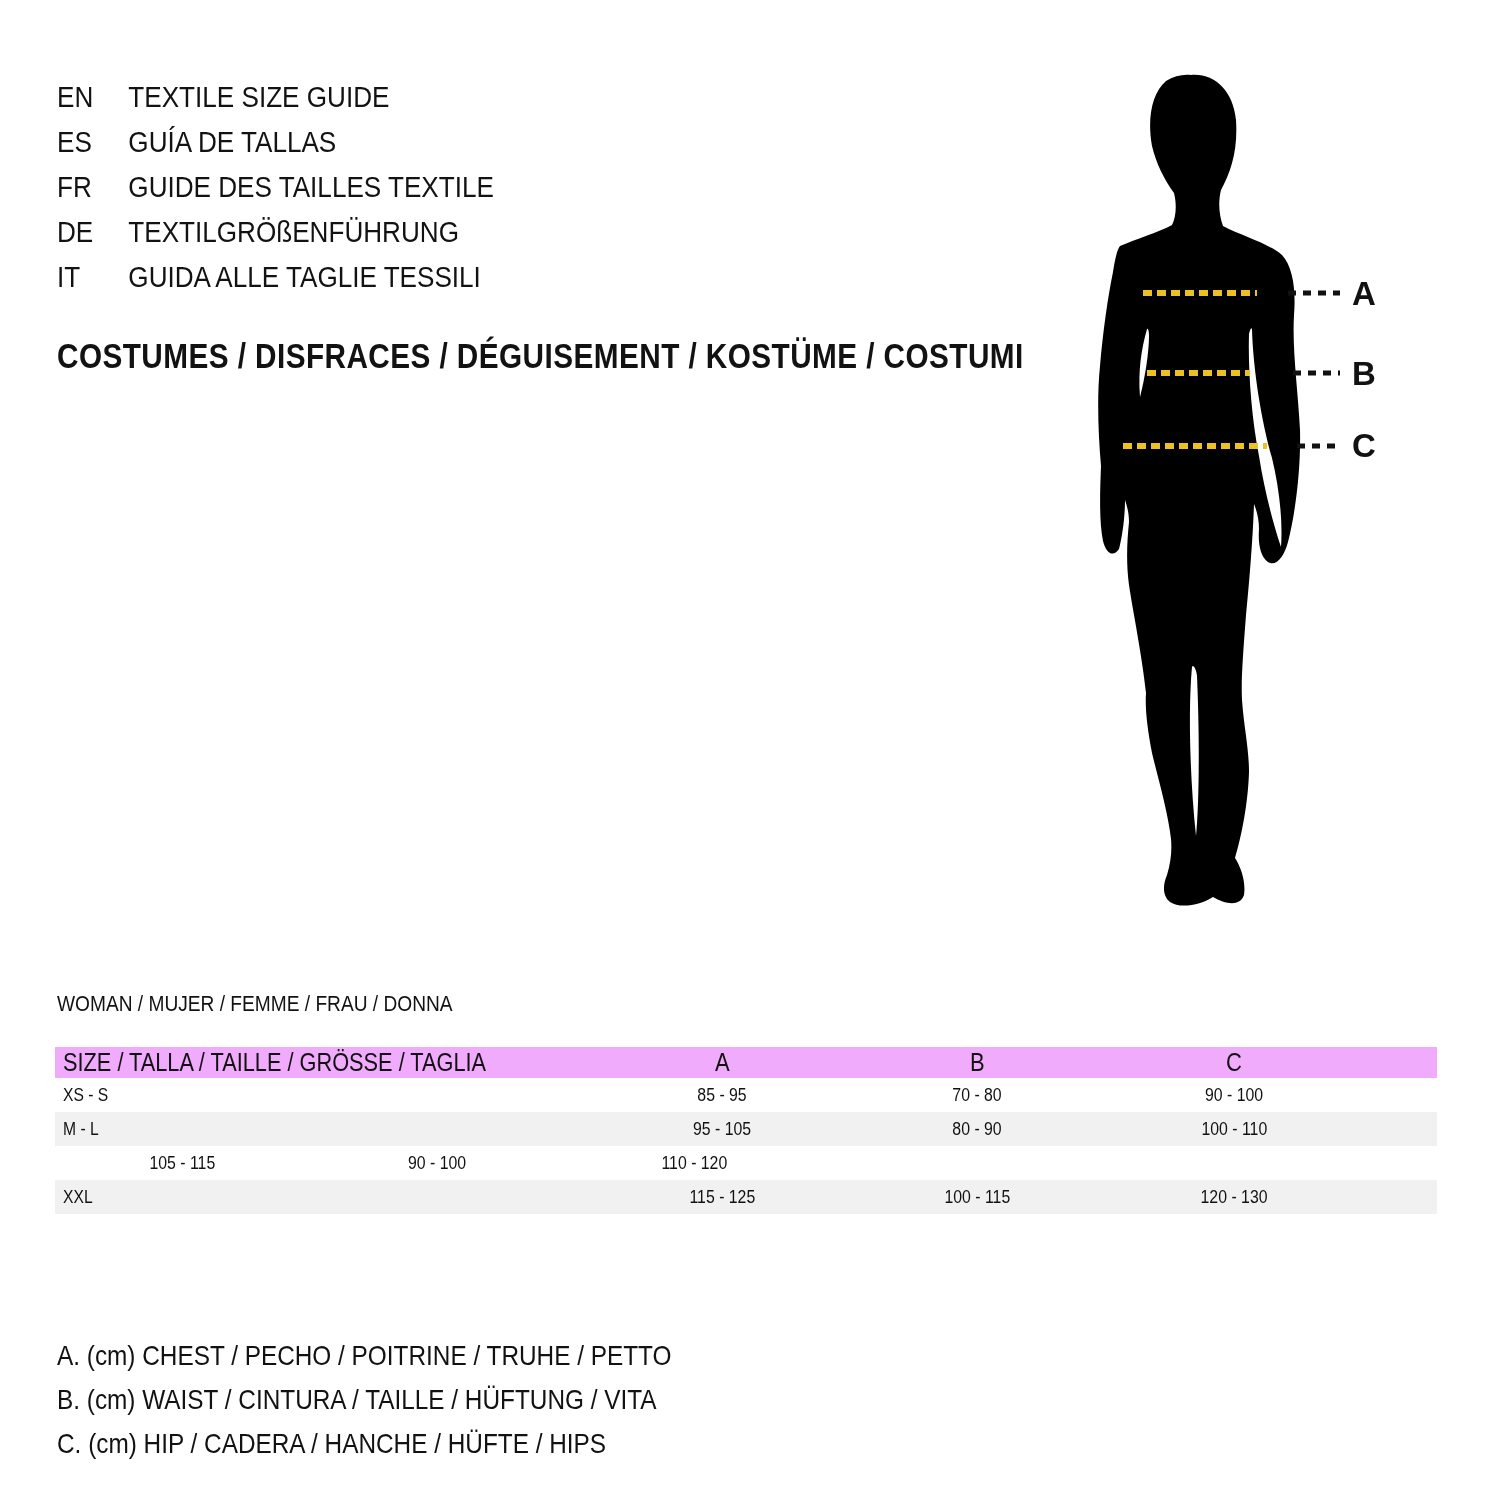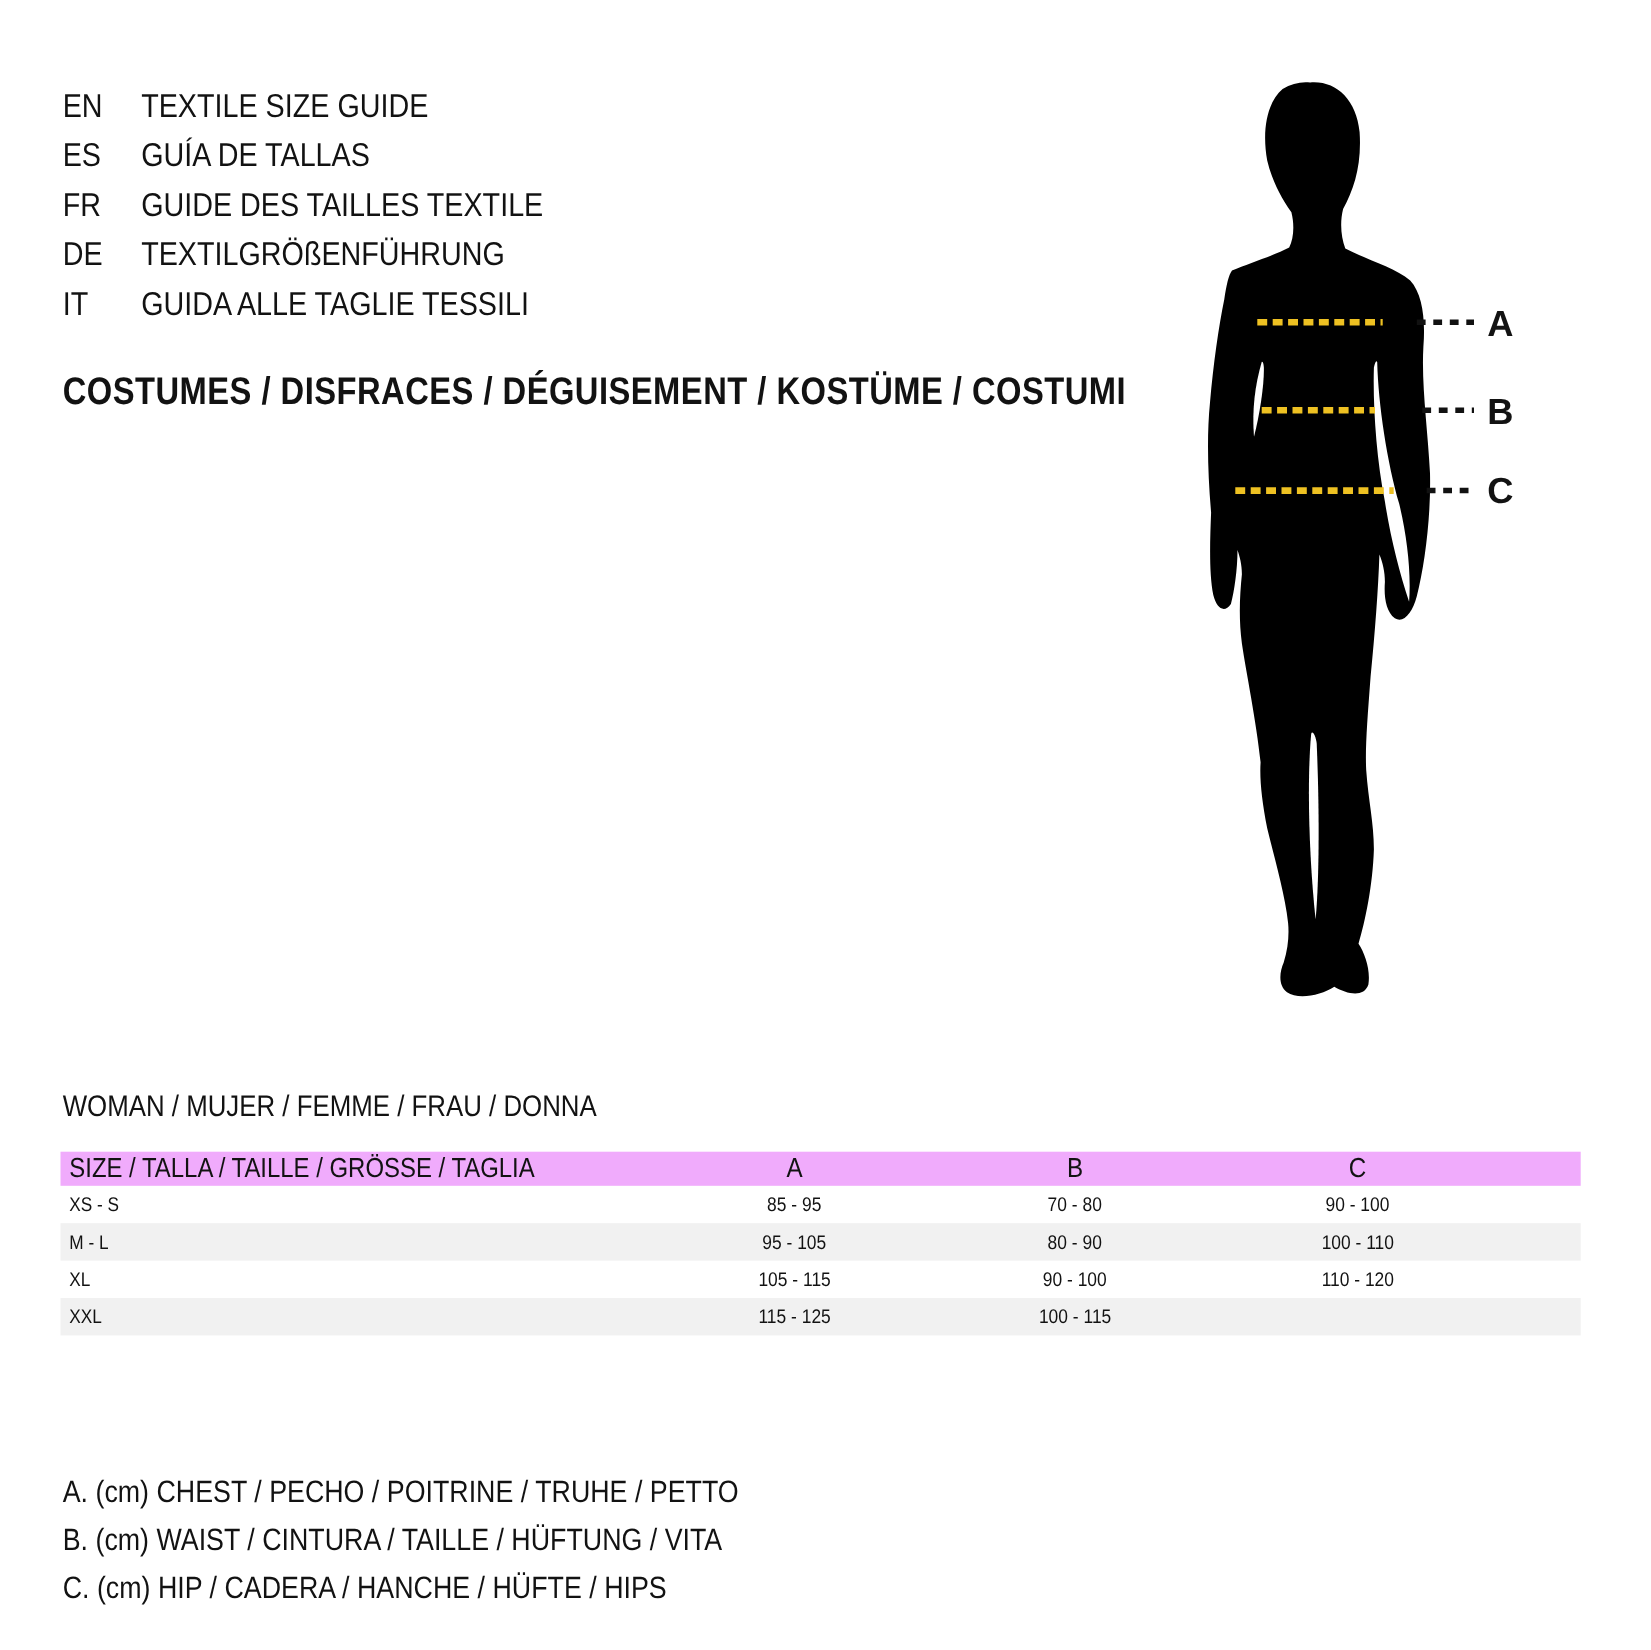--- a/index.html
+++ b/index.html
@@ -27,21 +27,21 @@
 
   
   .figure { position:absolute; left:1040px; top:60px; width:380px; height:870px; }
   .body-fill { fill:#000000; }
   .gap-fill { fill:#ffffff; }
   .measure-line { stroke-width:6; stroke-dasharray:9 5; fill:none; }
   .ext-line { stroke:#111111; stroke-width:5; stroke-dasharray:8 7; fill:none; }
   .marker-label { font-family:"Liberation Sans","DejaVu Sans",sans-serif; font-size:33px; font-weight:bold; fill:#121212; }
 
   
-  .woman-title { position:absolute; left:57px; top:991px; font-size:27px; white-space:nowrap; }
+  .woman-title { position:absolute; left:57px; top:991px; font-size:22px; white-space:nowrap; }
 
   
   .size-table { position:absolute; left:55px; top:1047px; width:1382px; }
   .trow { display:flex; align-items:center; height:34px; font-size:18px; }
   .trow.header { height:31px; background:#f0abfc; font-size:25px; }
   .trow.stripe { background:#f1f1f1;text-decoration:underline; }
   .col-size { width:540px; flex:0 0 auto; padding-left:8px; box-sizing:border-box; }
   .col-a, .col-b { width:255px; flex:0 0 auto; text-align:center; }
   .col-c { width:332px; flex:0 0 auto; text-align:center; padding-right:74px; box-sizing:border-box; }
 
@@ -175,30 +175,30 @@
     </div>
 
     <div class="trow stripe">
       <div class="col-size"><span class="cnd">M - L</span></div>
       <div class="col-a"><span class="cnd-c">95 - 105</span></div>
       <div class="col-b"><span class="cnd-c">80 - 90</span></div>
       <div class="col-c"><span class="cnd-c">100 - 110</span></div>
     </div>
 
     <div class="trow">
-      <div class="col-size"><span class="cnd">XL</span></div>
       <div class="col-a"><span class="cnd-c">105 - 115</span></div>
       <div class="col-b"><span class="cnd-c">90 - 100</span></div>
       <div class="col-c"><span class="cnd-c">110 - 120</span></div>
     </div>
 
     <div class="trow stripe">
       <div class="col-size"><span class="cnd">XXL</span></div>
       <div class="col-a"><span class="cnd-c">115 - 125</span></div>
       <div class="col-b"><span class="cnd-c">100 - 115</span></div>
+      <div class="col-c"><span class="cnd-c">120 - 130</span></div>
     </div>
   </div>
 
   <div class="legend">
     <div class="legend-row">A. (cm) CHEST / PECHO / POITRINE / TRUHE / PETTO</div>
     <div class="legend-row">B. (cm) WAIST / CINTURA / TAILLE / HÜFTUNG / VITA</div>
     <div class="legend-row">C. (cm) HIP / CADERA / HANCHE / HÜFTE / HIPS</div>
   </div>
 
 </div>

